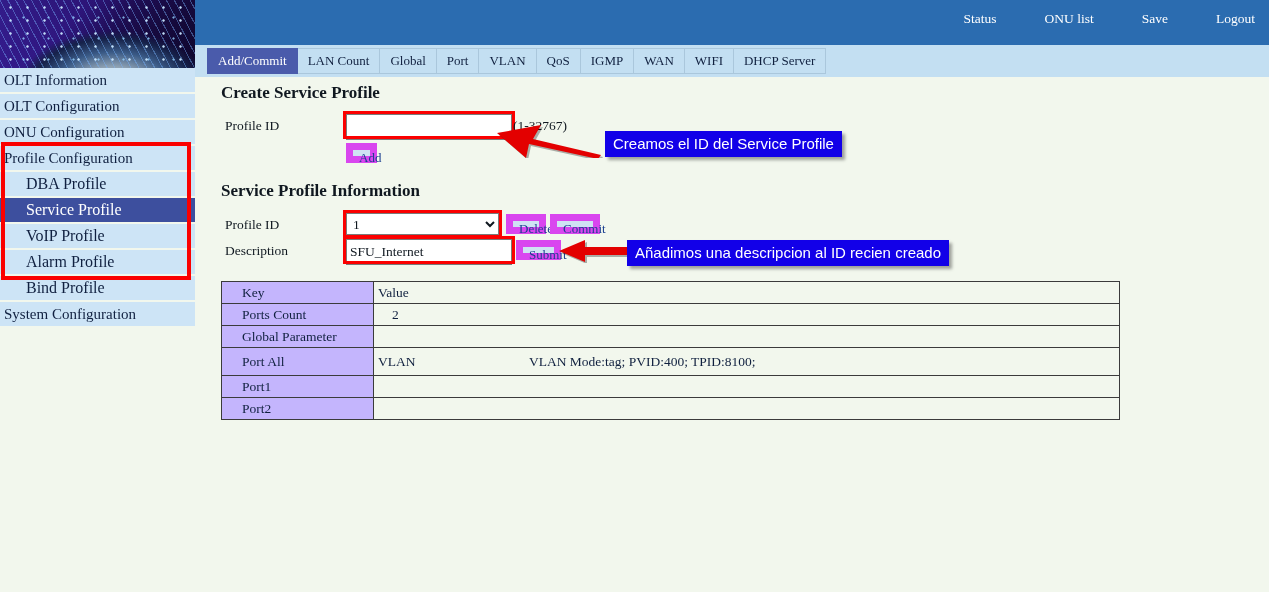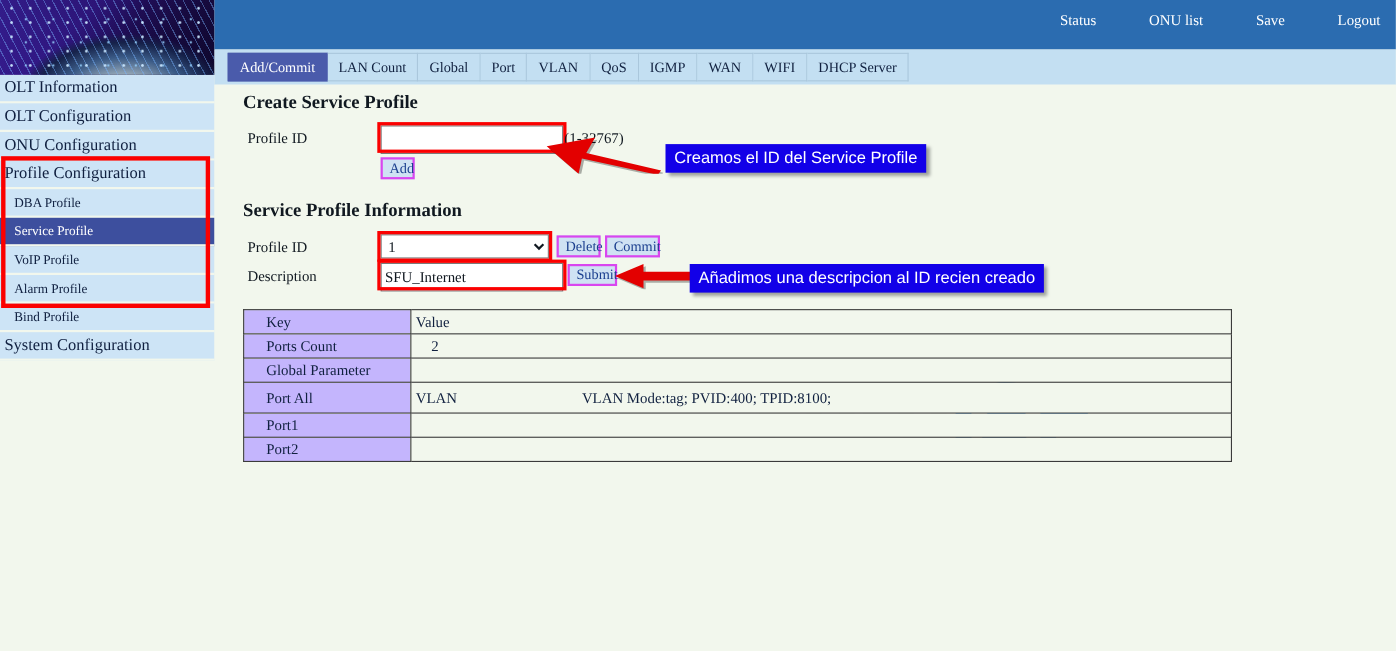--- a/index.html
+++ b/index.html
@@ -42,21 +42,21 @@
     background:#cde4f6;
     border-bottom:2px solid #f2f7ed;
     color:#102040;
     font-size:15px;
     line-height:22px;
     padding:1px 0 1px 4px;
     height:22px;
     box-sizing:content-box;
     white-space:nowrap;
   }
-  .menu-item.sub{ padding-left:13px; font-size:12px; }
+  .menu-item.sub{ padding-left:26px; font-size:16px; }
   .menu-item.active{ background:#3d4f9e; color:#ffffff; }
 
   
   #sidebar-redbox{
     position:absolute;left:1px;top:142px;width:190px;height:138px;
     border:4px solid #fb0000;box-sizing:border-box;pointer-events:none;
   }
 
   
   #topbar{
@@ -129,21 +129,21 @@
     box-sizing:border-box;
     padding:1px 2px;
     outline:none;
   }
   button.btn{
     position:absolute;
     font-family:"Liberation Serif", serif;
     font-size:13px;
     color:#1b3f8f;
     background:#cfe2f3;
-    border:2px solid #d946ef;
+    border:7px solid #d946ef;
     box-sizing:border-box;
     cursor:pointer;
     padding:0 6px;
   }
 
   
   .redbox{
     position:absolute;border:3px solid #fb0000;box-sizing:border-box;
     pointer-events:none;
   }

